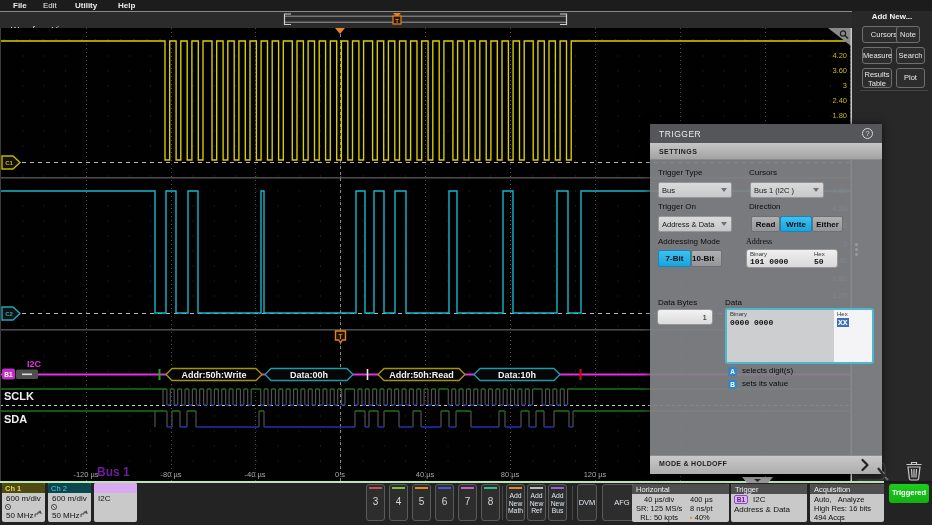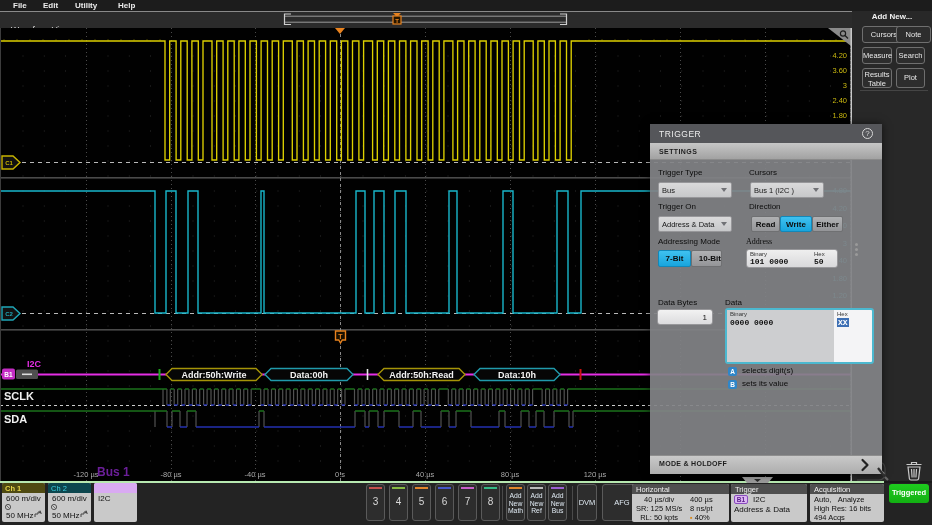--- a/index.html
+++ b/index.html
@@ -4,39 +4,39 @@
 html,body { width:932px; height:525px; background:#1a1a1a; overflow:hidden;
   font-family:"Liberation Sans", sans-serif; }
 .abs { position:absolute; }
 .btn { position:absolute; background:#2d2d2d; border:1px solid #6f6f6f; border-radius:3px;
   color:#e8e8e8; text-align:center; }
 </style></head>
 <body>
 
 <div class="abs" style="left:0;top:0;width:932px;height:11px;background:#1c1c1c;"></div>
 <div class="abs" style="left:13px;top:1px;font-size:8px;font-weight:bold;color:#ececec;">File</div>
-<div class="abs" style="left:43px;top:1px;font-size:8px;font-weight:bold;color:#ececec;text-align:center;">Edit</div>
+<div class="abs" style="left:43px;top:1px;font-size:8px;font-weight:normal;color:#ececec;text-align:center;">Edit</div>
 <div class="abs" style="left:75px;top:1px;font-size:8px;font-weight:bold;color:#ececec;">Utility</div>
 <div class="abs" style="left:118px;top:1px;font-size:8px;font-weight:bold;color:#ececec;">Help</div>
 
 <div class="abs" style="left:0;top:11px;width:852px;height:17px;background:#2b2b2b;border-top:1px solid #8a8a8a;"></div>
 <div class="abs" style="left:11px;top:14px;font-size:8.5px;color:#e0e0e0;margin-top:11px;">Waveform View</div>
 <svg class="abs" style="left:0;top:0" width="620" height="34">
   <path d="M291 14H284.5V24.5H291" stroke="#cfcfcf" stroke-width="1.2" fill="none"></path>
   <path d="M560 14h6.5V24.5H560" stroke="#cfcfcf" stroke-width="1.2" fill="none"></path>
   <path d="M285 16.2H566 M285 22.2H566" stroke="#9a9a9a" stroke-width="1" fill="none"></path>
   <polygon points="393,13 401,13 397,17" fill="#e8821e"></polygon>
   <rect x="393" y="16" width="8" height="8" fill="#241500" stroke="#e8821e" stroke-width="1.2"></rect>
   <text x="397" y="22.7" font-size="6" font-weight="bold" fill="#e8821e" text-anchor="middle">T</text>
 </svg>
 
 <div class="abs" style="left:852px;top:11px;width:80px;height:470px;background:#282828;"></div>
 <div class="abs" style="left:852px;top:12px;width:80px;text-align:center;font-size:8px;font-weight:bold;color:#f0f0f0;">Add New...</div>
 <div class="btn" style="left:862px;top:26px;width:44px;height:17px;font-size:7.5px;line-height:16px;">Cursors</div>
-<div class="btn" style="left:896px;top:26px;width:35px;height:17px;font-size:7.5px;line-height:16px;">Note</div>
+<div class="btn" style="left:896px;top:26px;width:24px;height:17px;font-size:7.5px;line-height:16px;">Note</div>
 <div class="btn" style="left:862px;top:47px;width:30px;height:17px;font-size:7.5px;line-height:16px;">Measure</div>
 <div class="btn" style="left:896px;top:47px;width:29px;height:17px;font-size:7.5px;line-height:16px;">Search</div>
 <div class="btn" style="left:862px;top:68px;width:30px;height:20px;font-size:7.5px;line-height:8.5px;padding-top:2px;">Results<br>Table</div>
 <div class="btn" style="left:896px;top:68px;width:29px;height:20px;font-size:7.5px;line-height:18px;">Plot</div>
 <div class="abs" style="left:860px;top:90px;width:68px;height:1px;background:#454545;"></div>
 
 <svg width="852" height="453" style="position:absolute;left:0;top:28px">
     <rect x="0" y="0" width="852" height="453" fill="#010101"></rect>
 <path d="M22.5 13.0h1 M43.8 13.0h1 M65.0 13.0h1 M86.2 13.0h1 M107.5 13.0h1 M128.8 13.0h1 M150.0 13.0h1 M171.2 13.0h1 M192.5 13.0h1 M213.8 13.0h1 M235.0 13.0h1 M256.2 13.0h1 M277.5 13.0h1 M298.8 13.0h1 M320.0 13.0h1 M341.2 13.0h1 M362.5 13.0h1 M383.8 13.0h1 M405.0 13.0h1 M426.2 13.0h1 M447.5 13.0h1 M468.8 13.0h1 M490.0 13.0h1 M511.2 13.0h1 M532.5 13.0h1 M553.8 13.0h1 M575.0 13.0h1 M596.2 13.0h1 M617.5 13.0h1 M638.8 13.0h1 M660.0 13.0h1 M681.2 13.0h1 M702.5 13.0h1 M723.8 13.0h1 M745.0 13.0h1 M766.2 13.0h1 M787.5 13.0h1 M808.8 13.0h1 M830.0 13.0h1 M22.5 28.0h1 M43.8 28.0h1 M65.0 28.0h1 M86.2 28.0h1 M107.5 28.0h1 M128.8 28.0h1 M150.0 28.0h1 M171.2 28.0h1 M192.5 28.0h1 M213.8 28.0h1 M235.0 28.0h1 M256.2 28.0h1 M277.5 28.0h1 M298.8 28.0h1 M320.0 28.0h1 M341.2 28.0h1 M362.5 28.0h1 M383.8 28.0h1 M405.0 28.0h1 M426.2 28.0h1 M447.5 28.0h1 M468.8 28.0h1 M490.0 28.0h1 M511.2 28.0h1 M532.5 28.0h1 M553.8 28.0h1 M575.0 28.0h1 M596.2 28.0h1 M617.5 28.0h1 M638.8 28.0h1 M660.0 28.0h1 M681.2 28.0h1 M702.5 28.0h1 M723.8 28.0h1 M745.0 28.0h1 M766.2 28.0h1 M787.5 28.0h1 M808.8 28.0h1 M830.0 28.0h1 M22.5 43.0h1 M43.8 43.0h1 M65.0 43.0h1 M86.2 43.0h1 M107.5 43.0h1 M128.8 43.0h1 M150.0 43.0h1 M171.2 43.0h1 M192.5 43.0h1 M213.8 43.0h1 M235.0 43.0h1 M256.2 43.0h1 M277.5 43.0h1 M298.8 43.0h1 M320.0 43.0h1 M341.2 43.0h1 M362.5 43.0h1 M383.8 43.0h1 M405.0 43.0h1 M426.2 43.0h1 M447.5 43.0h1 M468.8 43.0h1 M490.0 43.0h1 M511.2 43.0h1 M532.5 43.0h1 M553.8 43.0h1 M575.0 43.0h1 M596.2 43.0h1 M617.5 43.0h1 M638.8 43.0h1 M660.0 43.0h1 M681.2 43.0h1 M702.5 43.0h1 M723.8 43.0h1 M745.0 43.0h1 M766.2 43.0h1 M787.5 43.0h1 M808.8 43.0h1 M830.0 43.0h1 M22.5 58.0h1 M43.8 58.0h1 M65.0 58.0h1 M86.2 58.0h1 M107.5 58.0h1 M128.8 58.0h1 M150.0 58.0h1 M171.2 58.0h1 M192.5 58.0h1 M213.8 58.0h1 M235.0 58.0h1 M256.2 58.0h1 M277.5 58.0h1 M298.8 58.0h1 M320.0 58.0h1 M341.2 58.0h1 M362.5 58.0h1 M383.8 58.0h1 M405.0 58.0h1 M426.2 58.0h1 M447.5 58.0h1 M468.8 58.0h1 M490.0 58.0h1 M511.2 58.0h1 M532.5 58.0h1 M553.8 58.0h1 M575.0 58.0h1 M596.2 58.0h1 M617.5 58.0h1 M638.8 58.0h1 M660.0 58.0h1 M681.2 58.0h1 M702.5 58.0h1 M723.8 58.0h1 M745.0 58.0h1 M766.2 58.0h1 M787.5 58.0h1 M808.8 58.0h1 M830.0 58.0h1 M22.5 73.0h1 M43.8 73.0h1 M65.0 73.0h1 M86.2 73.0h1 M107.5 73.0h1 M128.8 73.0h1 M150.0 73.0h1 M171.2 73.0h1 M192.5 73.0h1 M213.8 73.0h1 M235.0 73.0h1 M256.2 73.0h1 M277.5 73.0h1 M298.8 73.0h1 M320.0 73.0h1 M341.2 73.0h1 M362.5 73.0h1 M383.8 73.0h1 M405.0 73.0h1 M426.2 73.0h1 M447.5 73.0h1 M468.8 73.0h1 M490.0 73.0h1 M511.2 73.0h1 M532.5 73.0h1 M553.8 73.0h1 M575.0 73.0h1 M596.2 73.0h1 M617.5 73.0h1 M638.8 73.0h1 M660.0 73.0h1 M681.2 73.0h1 M702.5 73.0h1 M723.8 73.0h1 M745.0 73.0h1 M766.2 73.0h1 M787.5 73.0h1 M808.8 73.0h1 M830.0 73.0h1 M22.5 88.0h1 M43.8 88.0h1 M65.0 88.0h1 M86.2 88.0h1 M107.5 88.0h1 M128.8 88.0h1 M150.0 88.0h1 M171.2 88.0h1 M192.5 88.0h1 M213.8 88.0h1 M235.0 88.0h1 M256.2 88.0h1 M277.5 88.0h1 M298.8 88.0h1 M320.0 88.0h1 M341.2 88.0h1 M362.5 88.0h1 M383.8 88.0h1 M405.0 88.0h1 M426.2 88.0h1 M447.5 88.0h1 M468.8 88.0h1 M490.0 88.0h1 M511.2 88.0h1 M532.5 88.0h1 M553.8 88.0h1 M575.0 88.0h1 M596.2 88.0h1 M617.5 88.0h1 M638.8 88.0h1 M660.0 88.0h1 M681.2 88.0h1 M702.5 88.0h1 M723.8 88.0h1 M745.0 88.0h1 M766.2 88.0h1 M787.5 88.0h1 M808.8 88.0h1 M830.0 88.0h1 M22.5 103.0h1 M43.8 103.0h1 M65.0 103.0h1 M86.2 103.0h1 M107.5 103.0h1 M128.8 103.0h1 M150.0 103.0h1 M171.2 103.0h1 M192.5 103.0h1 M213.8 103.0h1 M235.0 103.0h1 M256.2 103.0h1 M277.5 103.0h1 M298.8 103.0h1 M320.0 103.0h1 M341.2 103.0h1 M362.5 103.0h1 M383.8 103.0h1 M405.0 103.0h1 M426.2 103.0h1 M447.5 103.0h1 M468.8 103.0h1 M490.0 103.0h1 M511.2 103.0h1 M532.5 103.0h1 M553.8 103.0h1 M575.0 103.0h1 M596.2 103.0h1 M617.5 103.0h1 M638.8 103.0h1 M660.0 103.0h1 M681.2 103.0h1 M702.5 103.0h1 M723.8 103.0h1 M745.0 103.0h1 M766.2 103.0h1 M787.5 103.0h1 M808.8 103.0h1 M830.0 103.0h1 M22.5 118.0h1 M43.8 118.0h1 M65.0 118.0h1 M86.2 118.0h1 M107.5 118.0h1 M128.8 118.0h1 M150.0 118.0h1 M171.2 118.0h1 M192.5 118.0h1 M213.8 118.0h1 M235.0 118.0h1 M256.2 118.0h1 M277.5 118.0h1 M298.8 118.0h1 M320.0 118.0h1 M341.2 118.0h1 M362.5 118.0h1 M383.8 118.0h1 M405.0 118.0h1 M426.2 118.0h1 M447.5 118.0h1 M468.8 118.0h1 M490.0 118.0h1 M511.2 118.0h1 M532.5 118.0h1 M553.8 118.0h1 M575.0 118.0h1 M596.2 118.0h1 M617.5 118.0h1 M638.8 118.0h1 M660.0 118.0h1 M681.2 118.0h1 M702.5 118.0h1 M723.8 118.0h1 M745.0 118.0h1 M766.2 118.0h1 M787.5 118.0h1 M808.8 118.0h1 M830.0 118.0h1 M22.5 133.0h1 M43.8 133.0h1 M65.0 133.0h1 M86.2 133.0h1 M107.5 133.0h1 M128.8 133.0h1 M150.0 133.0h1 M171.2 133.0h1 M192.5 133.0h1 M213.8 133.0h1 M235.0 133.0h1 M256.2 133.0h1 M277.5 133.0h1 M298.8 133.0h1 M320.0 133.0h1 M341.2 133.0h1 M362.5 133.0h1 M383.8 133.0h1 M405.0 133.0h1 M426.2 133.0h1 M447.5 133.0h1 M468.8 133.0h1 M490.0 133.0h1 M511.2 133.0h1 M532.5 133.0h1 M553.8 133.0h1 M575.0 133.0h1 M596.2 133.0h1 M617.5 133.0h1 M638.8 133.0h1 M660.0 133.0h1 M681.2 133.0h1 M702.5 133.0h1 M723.8 133.0h1 M745.0 133.0h1 M766.2 133.0h1 M787.5 133.0h1 M808.8 133.0h1 M830.0 133.0h1 M22.5 148.0h1 M43.8 148.0h1 M65.0 148.0h1 M86.2 148.0h1 M107.5 148.0h1 M128.8 148.0h1 M150.0 148.0h1 M171.2 148.0h1 M192.5 148.0h1 M213.8 148.0h1 M235.0 148.0h1 M256.2 148.0h1 M277.5 148.0h1 M298.8 148.0h1 M320.0 148.0h1 M341.2 148.0h1 M362.5 148.0h1 M383.8 148.0h1 M405.0 148.0h1 M426.2 148.0h1 M447.5 148.0h1 M468.8 148.0h1 M490.0 148.0h1 M511.2 148.0h1 M532.5 148.0h1 M553.8 148.0h1 M575.0 148.0h1 M596.2 148.0h1 M617.5 148.0h1 M638.8 148.0h1 M660.0 148.0h1 M681.2 148.0h1 M702.5 148.0h1 M723.8 148.0h1 M745.0 148.0h1 M766.2 148.0h1 M787.5 148.0h1 M808.8 148.0h1 M830.0 148.0h1 M22.5 163.0h1 M43.8 163.0h1 M65.0 163.0h1 M86.2 163.0h1 M107.5 163.0h1 M128.8 163.0h1 M150.0 163.0h1 M171.2 163.0h1 M192.5 163.0h1 M213.8 163.0h1 M235.0 163.0h1 M256.2 163.0h1 M277.5 163.0h1 M298.8 163.0h1 M320.0 163.0h1 M341.2 163.0h1 M362.5 163.0h1 M383.8 163.0h1 M405.0 163.0h1 M426.2 163.0h1 M447.5 163.0h1 M468.8 163.0h1 M490.0 163.0h1 M511.2 163.0h1 M532.5 163.0h1 M553.8 163.0h1 M575.0 163.0h1 M596.2 163.0h1 M617.5 163.0h1 M638.8 163.0h1 M660.0 163.0h1 M681.2 163.0h1 M702.5 163.0h1 M723.8 163.0h1 M745.0 163.0h1 M766.2 163.0h1 M787.5 163.0h1 M808.8 163.0h1 M830.0 163.0h1 M22.5 178.0h1 M43.8 178.0h1 M65.0 178.0h1 M86.2 178.0h1 M107.5 178.0h1 M128.8 178.0h1 M150.0 178.0h1 M171.2 178.0h1 M192.5 178.0h1 M213.8 178.0h1 M235.0 178.0h1 M256.2 178.0h1 M277.5 178.0h1 M298.8 178.0h1 M320.0 178.0h1 M341.2 178.0h1 M362.5 178.0h1 M383.8 178.0h1 M405.0 178.0h1 M426.2 178.0h1 M447.5 178.0h1 M468.8 178.0h1 M490.0 178.0h1 M511.2 178.0h1 M532.5 178.0h1 M553.8 178.0h1 M575.0 178.0h1 M596.2 178.0h1 M617.5 178.0h1 M638.8 178.0h1 M660.0 178.0h1 M681.2 178.0h1 M702.5 178.0h1 M723.8 178.0h1 M745.0 178.0h1 M766.2 178.0h1 M787.5 178.0h1 M808.8 178.0h1 M830.0 178.0h1 M22.5 193.0h1 M43.8 193.0h1 M65.0 193.0h1 M86.2 193.0h1 M107.5 193.0h1 M128.8 193.0h1 M150.0 193.0h1 M171.2 193.0h1 M192.5 193.0h1 M213.8 193.0h1 M235.0 193.0h1 M256.2 193.0h1 M277.5 193.0h1 M298.8 193.0h1 M320.0 193.0h1 M341.2 193.0h1 M362.5 193.0h1 M383.8 193.0h1 M405.0 193.0h1 M426.2 193.0h1 M447.5 193.0h1 M468.8 193.0h1 M490.0 193.0h1 M511.2 193.0h1 M532.5 193.0h1 M553.8 193.0h1 M575.0 193.0h1 M596.2 193.0h1 M617.5 193.0h1 M638.8 193.0h1 M660.0 193.0h1 M681.2 193.0h1 M702.5 193.0h1 M723.8 193.0h1 M745.0 193.0h1 M766.2 193.0h1 M787.5 193.0h1 M808.8 193.0h1 M830.0 193.0h1 M22.5 208.0h1 M43.8 208.0h1 M65.0 208.0h1 M86.2 208.0h1 M107.5 208.0h1 M128.8 208.0h1 M150.0 208.0h1 M171.2 208.0h1 M192.5 208.0h1 M213.8 208.0h1 M235.0 208.0h1 M256.2 208.0h1 M277.5 208.0h1 M298.8 208.0h1 M320.0 208.0h1 M341.2 208.0h1 M362.5 208.0h1 M383.8 208.0h1 M405.0 208.0h1 M426.2 208.0h1 M447.5 208.0h1 M468.8 208.0h1 M490.0 208.0h1 M511.2 208.0h1 M532.5 208.0h1 M553.8 208.0h1 M575.0 208.0h1 M596.2 208.0h1 M617.5 208.0h1 M638.8 208.0h1 M660.0 208.0h1 M681.2 208.0h1 M702.5 208.0h1 M723.8 208.0h1 M745.0 208.0h1 M766.2 208.0h1 M787.5 208.0h1 M808.8 208.0h1 M830.0 208.0h1 M22.5 223.0h1 M43.8 223.0h1 M65.0 223.0h1 M86.2 223.0h1 M107.5 223.0h1 M128.8 223.0h1 M150.0 223.0h1 M171.2 223.0h1 M192.5 223.0h1 M213.8 223.0h1 M235.0 223.0h1 M256.2 223.0h1 M277.5 223.0h1 M298.8 223.0h1 M320.0 223.0h1 M341.2 223.0h1 M362.5 223.0h1 M383.8 223.0h1 M405.0 223.0h1 M426.2 223.0h1 M447.5 223.0h1 M468.8 223.0h1 M490.0 223.0h1 M511.2 223.0h1 M532.5 223.0h1 M553.8 223.0h1 M575.0 223.0h1 M596.2 223.0h1 M617.5 223.0h1 M638.8 223.0h1 M660.0 223.0h1 M681.2 223.0h1 M702.5 223.0h1 M723.8 223.0h1 M745.0 223.0h1 M766.2 223.0h1 M787.5 223.0h1 M808.8 223.0h1 M830.0 223.0h1 M22.5 238.0h1 M43.8 238.0h1 M65.0 238.0h1 M86.2 238.0h1 M107.5 238.0h1 M128.8 238.0h1 M150.0 238.0h1 M171.2 238.0h1 M192.5 238.0h1 M213.8 238.0h1 M235.0 238.0h1 M256.2 238.0h1 M277.5 238.0h1 M298.8 238.0h1 M320.0 238.0h1 M341.2 238.0h1 M362.5 238.0h1 M383.8 238.0h1 M405.0 238.0h1 M426.2 238.0h1 M447.5 238.0h1 M468.8 238.0h1 M490.0 238.0h1 M511.2 238.0h1 M532.5 238.0h1 M553.8 238.0h1 M575.0 238.0h1 M596.2 238.0h1 M617.5 238.0h1 M638.8 238.0h1 M660.0 238.0h1 M681.2 238.0h1 M702.5 238.0h1 M723.8 238.0h1 M745.0 238.0h1 M766.2 238.0h1 M787.5 238.0h1 M808.8 238.0h1 M830.0 238.0h1 M22.5 253.0h1 M43.8 253.0h1 M65.0 253.0h1 M86.2 253.0h1 M107.5 253.0h1 M128.8 253.0h1 M150.0 253.0h1 M171.2 253.0h1 M192.5 253.0h1 M213.8 253.0h1 M235.0 253.0h1 M256.2 253.0h1 M277.5 253.0h1 M298.8 253.0h1 M320.0 253.0h1 M341.2 253.0h1 M362.5 253.0h1 M383.8 253.0h1 M405.0 253.0h1 M426.2 253.0h1 M447.5 253.0h1 M468.8 253.0h1 M490.0 253.0h1 M511.2 253.0h1 M532.5 253.0h1 M553.8 253.0h1 M575.0 253.0h1 M596.2 253.0h1 M617.5 253.0h1 M638.8 253.0h1 M660.0 253.0h1 M681.2 253.0h1 M702.5 253.0h1 M723.8 253.0h1 M745.0 253.0h1 M766.2 253.0h1 M787.5 253.0h1 M808.8 253.0h1 M830.0 253.0h1 M22.5 268.0h1 M43.8 268.0h1 M65.0 268.0h1 M86.2 268.0h1 M107.5 268.0h1 M128.8 268.0h1 M150.0 268.0h1 M171.2 268.0h1 M192.5 268.0h1 M213.8 268.0h1 M235.0 268.0h1 M256.2 268.0h1 M277.5 268.0h1 M298.8 268.0h1 M320.0 268.0h1 M341.2 268.0h1 M362.5 268.0h1 M383.8 268.0h1 M405.0 268.0h1 M426.2 268.0h1 M447.5 268.0h1 M468.8 268.0h1 M490.0 268.0h1 M511.2 268.0h1 M532.5 268.0h1 M553.8 268.0h1 M575.0 268.0h1 M596.2 268.0h1 M617.5 268.0h1 M638.8 268.0h1 M660.0 268.0h1 M681.2 268.0h1 M702.5 268.0h1 M723.8 268.0h1 M745.0 268.0h1 M766.2 268.0h1 M787.5 268.0h1 M808.8 268.0h1 M830.0 268.0h1 M22.5 283.0h1 M43.8 283.0h1 M65.0 283.0h1 M86.2 283.0h1 M107.5 283.0h1 M128.8 283.0h1 M150.0 283.0h1 M171.2 283.0h1 M192.5 283.0h1 M213.8 283.0h1 M235.0 283.0h1 M256.2 283.0h1 M277.5 283.0h1 M298.8 283.0h1 M320.0 283.0h1 M341.2 283.0h1 M362.5 283.0h1 M383.8 283.0h1 M405.0 283.0h1 M426.2 283.0h1 M447.5 283.0h1 M468.8 283.0h1 M490.0 283.0h1 M511.2 283.0h1 M532.5 283.0h1 M553.8 283.0h1 M575.0 283.0h1 M596.2 283.0h1 M617.5 283.0h1 M638.8 283.0h1 M660.0 283.0h1 M681.2 283.0h1 M702.5 283.0h1 M723.8 283.0h1 M745.0 283.0h1 M766.2 283.0h1 M787.5 283.0h1 M808.8 283.0h1 M830.0 283.0h1 M22.5 298.0h1 M43.8 298.0h1 M65.0 298.0h1 M86.2 298.0h1 M107.5 298.0h1 M128.8 298.0h1 M150.0 298.0h1 M171.2 298.0h1 M192.5 298.0h1 M213.8 298.0h1 M235.0 298.0h1 M256.2 298.0h1 M277.5 298.0h1 M298.8 298.0h1 M320.0 298.0h1 M341.2 298.0h1 M362.5 298.0h1 M383.8 298.0h1 M405.0 298.0h1 M426.2 298.0h1 M447.5 298.0h1 M468.8 298.0h1 M490.0 298.0h1 M511.2 298.0h1 M532.5 298.0h1 M553.8 298.0h1 M575.0 298.0h1 M596.2 298.0h1 M617.5 298.0h1 M638.8 298.0h1 M660.0 298.0h1 M681.2 298.0h1 M702.5 298.0h1 M723.8 298.0h1 M745.0 298.0h1 M766.2 298.0h1 M787.5 298.0h1 M808.8 298.0h1 M830.0 298.0h1 M22.5 313.0h1 M43.8 313.0h1 M65.0 313.0h1 M86.2 313.0h1 M107.5 313.0h1 M128.8 313.0h1 M150.0 313.0h1 M171.2 313.0h1 M192.5 313.0h1 M213.8 313.0h1 M235.0 313.0h1 M256.2 313.0h1 M277.5 313.0h1 M298.8 313.0h1 M320.0 313.0h1 M341.2 313.0h1 M362.5 313.0h1 M383.8 313.0h1 M405.0 313.0h1 M426.2 313.0h1 M447.5 313.0h1 M468.8 313.0h1 M490.0 313.0h1 M511.2 313.0h1 M532.5 313.0h1 M553.8 313.0h1 M575.0 313.0h1 M596.2 313.0h1 M617.5 313.0h1 M638.8 313.0h1 M660.0 313.0h1 M681.2 313.0h1 M702.5 313.0h1 M723.8 313.0h1 M745.0 313.0h1 M766.2 313.0h1 M787.5 313.0h1 M808.8 313.0h1 M830.0 313.0h1 M22.5 328.0h1 M43.8 328.0h1 M65.0 328.0h1 M86.2 328.0h1 M107.5 328.0h1 M128.8 328.0h1 M150.0 328.0h1 M171.2 328.0h1 M192.5 328.0h1 M213.8 328.0h1 M235.0 328.0h1 M256.2 328.0h1 M277.5 328.0h1 M298.8 328.0h1 M320.0 328.0h1 M341.2 328.0h1 M362.5 328.0h1 M383.8 328.0h1 M405.0 328.0h1 M426.2 328.0h1 M447.5 328.0h1 M468.8 328.0h1 M490.0 328.0h1 M511.2 328.0h1 M532.5 328.0h1 M553.8 328.0h1 M575.0 328.0h1 M596.2 328.0h1 M617.5 328.0h1 M638.8 328.0h1 M660.0 328.0h1 M681.2 328.0h1 M702.5 328.0h1 M723.8 328.0h1 M745.0 328.0h1 M766.2 328.0h1 M787.5 328.0h1 M808.8 328.0h1 M830.0 328.0h1 M22.5 343.0h1 M43.8 343.0h1 M65.0 343.0h1 M86.2 343.0h1 M107.5 343.0h1 M128.8 343.0h1 M150.0 343.0h1 M171.2 343.0h1 M192.5 343.0h1 M213.8 343.0h1 M235.0 343.0h1 M256.2 343.0h1 M277.5 343.0h1 M298.8 343.0h1 M320.0 343.0h1 M341.2 343.0h1 M362.5 343.0h1 M383.8 343.0h1 M405.0 343.0h1 M426.2 343.0h1 M447.5 343.0h1 M468.8 343.0h1 M490.0 343.0h1 M511.2 343.0h1 M532.5 343.0h1 M553.8 343.0h1 M575.0 343.0h1 M596.2 343.0h1 M617.5 343.0h1 M638.8 343.0h1 M660.0 343.0h1 M681.2 343.0h1 M702.5 343.0h1 M723.8 343.0h1 M745.0 343.0h1 M766.2 343.0h1 M787.5 343.0h1 M808.8 343.0h1 M830.0 343.0h1 M22.5 358.0h1 M43.8 358.0h1 M65.0 358.0h1 M86.2 358.0h1 M107.5 358.0h1 M128.8 358.0h1 M150.0 358.0h1 M171.2 358.0h1 M192.5 358.0h1 M213.8 358.0h1 M235.0 358.0h1 M256.2 358.0h1 M277.5 358.0h1 M298.8 358.0h1 M320.0 358.0h1 M341.2 358.0h1 M362.5 358.0h1 M383.8 358.0h1 M405.0 358.0h1 M426.2 358.0h1 M447.5 358.0h1 M468.8 358.0h1 M490.0 358.0h1 M511.2 358.0h1 M532.5 358.0h1 M553.8 358.0h1 M575.0 358.0h1 M596.2 358.0h1 M617.5 358.0h1 M638.8 358.0h1 M660.0 358.0h1 M681.2 358.0h1 M702.5 358.0h1 M723.8 358.0h1 M745.0 358.0h1 M766.2 358.0h1 M787.5 358.0h1 M808.8 358.0h1 M830.0 358.0h1 M22.5 373.0h1 M43.8 373.0h1 M65.0 373.0h1 M86.2 373.0h1 M107.5 373.0h1 M128.8 373.0h1 M150.0 373.0h1 M171.2 373.0h1 M192.5 373.0h1 M213.8 373.0h1 M235.0 373.0h1 M256.2 373.0h1 M277.5 373.0h1 M298.8 373.0h1 M320.0 373.0h1 M341.2 373.0h1 M362.5 373.0h1 M383.8 373.0h1 M405.0 373.0h1 M426.2 373.0h1 M447.5 373.0h1 M468.8 373.0h1 M490.0 373.0h1 M511.2 373.0h1 M532.5 373.0h1 M553.8 373.0h1 M575.0 373.0h1 M596.2 373.0h1 M617.5 373.0h1 M638.8 373.0h1 M660.0 373.0h1 M681.2 373.0h1 M702.5 373.0h1 M723.8 373.0h1 M745.0 373.0h1 M766.2 373.0h1 M787.5 373.0h1 M808.8 373.0h1 M830.0 373.0h1 M22.5 388.0h1 M43.8 388.0h1 M65.0 388.0h1 M86.2 388.0h1 M107.5 388.0h1 M128.8 388.0h1 M150.0 388.0h1 M171.2 388.0h1 M192.5 388.0h1 M213.8 388.0h1 M235.0 388.0h1 M256.2 388.0h1 M277.5 388.0h1 M298.8 388.0h1 M320.0 388.0h1 M341.2 388.0h1 M362.5 388.0h1 M383.8 388.0h1 M405.0 388.0h1 M426.2 388.0h1 M447.5 388.0h1 M468.8 388.0h1 M490.0 388.0h1 M511.2 388.0h1 M532.5 388.0h1 M553.8 388.0h1 M575.0 388.0h1 M596.2 388.0h1 M617.5 388.0h1 M638.8 388.0h1 M660.0 388.0h1 M681.2 388.0h1 M702.5 388.0h1 M723.8 388.0h1 M745.0 388.0h1 M766.2 388.0h1 M787.5 388.0h1 M808.8 388.0h1 M830.0 388.0h1 M22.5 403.0h1 M43.8 403.0h1 M65.0 403.0h1 M86.2 403.0h1 M107.5 403.0h1 M128.8 403.0h1 M150.0 403.0h1 M171.2 403.0h1 M192.5 403.0h1 M213.8 403.0h1 M235.0 403.0h1 M256.2 403.0h1 M277.5 403.0h1 M298.8 403.0h1 M320.0 403.0h1 M341.2 403.0h1 M362.5 403.0h1 M383.8 403.0h1 M405.0 403.0h1 M426.2 403.0h1 M447.5 403.0h1 M468.8 403.0h1 M490.0 403.0h1 M511.2 403.0h1 M532.5 403.0h1 M553.8 403.0h1 M575.0 403.0h1 M596.2 403.0h1 M617.5 403.0h1 M638.8 403.0h1 M660.0 403.0h1 M681.2 403.0h1 M702.5 403.0h1 M723.8 403.0h1 M745.0 403.0h1 M766.2 403.0h1 M787.5 403.0h1 M808.8 403.0h1 M830.0 403.0h1 M22.5 418.0h1 M43.8 418.0h1 M65.0 418.0h1 M86.2 418.0h1 M107.5 418.0h1 M128.8 418.0h1 M150.0 418.0h1 M171.2 418.0h1 M192.5 418.0h1 M213.8 418.0h1 M235.0 418.0h1 M256.2 418.0h1 M277.5 418.0h1 M298.8 418.0h1 M320.0 418.0h1 M341.2 418.0h1 M362.5 418.0h1 M383.8 418.0h1 M405.0 418.0h1 M426.2 418.0h1 M447.5 418.0h1 M468.8 418.0h1 M490.0 418.0h1 M511.2 418.0h1 M532.5 418.0h1 M553.8 418.0h1 M575.0 418.0h1 M596.2 418.0h1 M617.5 418.0h1 M638.8 418.0h1 M660.0 418.0h1 M681.2 418.0h1 M702.5 418.0h1 M723.8 418.0h1 M745.0 418.0h1 M766.2 418.0h1 M787.5 418.0h1 M808.8 418.0h1 M830.0 418.0h1 M22.5 433.0h1 M43.8 433.0h1 M65.0 433.0h1 M86.2 433.0h1 M107.5 433.0h1 M128.8 433.0h1 M150.0 433.0h1 M171.2 433.0h1 M192.5 433.0h1 M213.8 433.0h1 M235.0 433.0h1 M256.2 433.0h1 M277.5 433.0h1 M298.8 433.0h1 M320.0 433.0h1 M341.2 433.0h1 M362.5 433.0h1 M383.8 433.0h1 M405.0 433.0h1 M426.2 433.0h1 M447.5 433.0h1 M468.8 433.0h1 M490.0 433.0h1 M511.2 433.0h1 M532.5 433.0h1 M553.8 433.0h1 M575.0 433.0h1 M596.2 433.0h1 M617.5 433.0h1 M638.8 433.0h1 M660.0 433.0h1 M681.2 433.0h1 M702.5 433.0h1 M723.8 433.0h1 M745.0 433.0h1 M766.2 433.0h1 M787.5 433.0h1 M808.8 433.0h1 M830.0 433.0h1" stroke="#2d2d2d" stroke-width="1" fill="none"></path>
 <path d="M86.5 0V453 M171.5 0V453 M255.5 0V453 M340.5 0V453 M425.5 0V453 M510.5 0V453 M595.5 0V453 M680.5 0V453 M765.5 0V453 M850.5 0V453" stroke="#4a4a4a" stroke-width="1" stroke-dasharray="1 3" fill="none"></path>
@@ -218,21 +218,21 @@
 <div class="abs" style="left:658px;top:202px;font-size:8px;color:#0c0c0c;">Trigger On</div>
 <div class="abs" style="left:749px;top:202px;font-size:8px;color:#0c0c0c;">Direction</div>
 <div class="abs" style="left:658px;top:216px;width:74px;height:16px;background:linear-gradient(#dadadb,#c7c8ca);border:1px solid #97979a;border-radius:2px;"></div>
 <div class="abs" style="left:662px;top:220px;font-size:7.5px;color:#151515;white-space:nowrap;">Address &amp; Data</div>
 <div class="abs" style="left:721px;top:222px;width:0;height:0;border-left:3.2px solid transparent;border-right:3.2px solid transparent;border-top:4.2px solid #707175;"></div>
 <div class="abs" style="left:751px;top:216px;width:29px;height:16px;background:linear-gradient(#b0b1b3,#949598);border:1px solid #6f7072;border-radius:2px;font-size:8px;font-weight:bold;color:#0c0c0c;text-align:center;line-height:15px;">Read</div>
 <div class="abs" style="left:780px;top:216px;width:32px;height:16px;background:linear-gradient(#3fc1f0,#18a5dd);border:1px solid #1387b8;border-radius:2px;font-size:8px;font-weight:bold;color:#0c0c0c;text-align:center;line-height:15px;">Write</div>
 <div class="abs" style="left:812px;top:216px;width:31px;height:16px;background:linear-gradient(#b0b1b3,#949598);border:1px solid #6f7072;border-radius:2px;font-size:8px;font-weight:bold;color:#0c0c0c;text-align:center;line-height:15px;">Either</div>
 <div class="abs" style="left:658px;top:237px;font-size:8px;color:#0c0c0c;">Addressing Mode</div>
 <div class="abs" style="left:658px;top:250px;width:33px;height:17px;background:linear-gradient(#3fc1f0,#18a5dd);border:1px solid #1387b8;border-radius:2px;font-size:8px;font-weight:bold;color:#0c0c0c;text-align:center;line-height:16px;">7-Bit</div>
-<div class="abs" style="left:691px;top:250px;width:31px;height:17px;background:linear-gradient(#b0b1b3,#949598);border:1px solid #6f7072;border-radius:2px;font-size:8px;font-weight:bold;color:#0c0c0c;text-align:right;line-height:16px;">10-Bit</div>
+<div class="abs" style="left:691px;top:250px;width:31px;height:17px;background:linear-gradient(#b0b1b3,#949598);border:1px solid #6f7072;border-radius:2px;font-size:8px;font-weight:bold;color:#0c0c0c;text-align:left;line-height:16px;">10-Bit</div>
 <div class="abs" style="left:746px;top:237px;font-size:8px;color:#0c0c0c;font-family:Liberation Serif, serif;">Address</div>
 <div class="abs" style="left:746px;top:249px;width:92px;height:19px;background:linear-gradient(#efefef,#d9d9db);border:1px solid #97979a;border-radius:3px;"></div>
 <div class="abs" style="left:750px;top:250.5px;font-size:6px;color:#333;">Binary</div>
 <div class="abs" style="left:750px;top:257px;font-size:8px;font-family:'Liberation Mono',monospace;font-weight:bold;color:#111;">101 0000</div>
 <div class="abs" style="left:814px;top:250.5px;font-size:6px;color:#333;">Hex</div>
 <div class="abs" style="left:814px;top:257px;font-size:8px;font-family:'Liberation Mono',monospace;font-weight:bold;color:#111;">50</div>
 <div class="abs" style="left:658px;top:298px;font-size:8px;color:#0c0c0c;">Data Bytes</div>
 <div class="abs" style="left:657px;top:309px;width:56px;height:16px;background:linear-gradient(#f2f2f2,#dcdcde);border:1px solid #97979a;border-radius:3px;"></div>
 <div class="abs" style="left:657px;top:313px;width:50px;font-size:8px;color:#111;text-align:right;">1</div>
 <div class="abs" style="left:725px;top:298px;font-size:8px;color:#0c0c0c;">Data</div>

